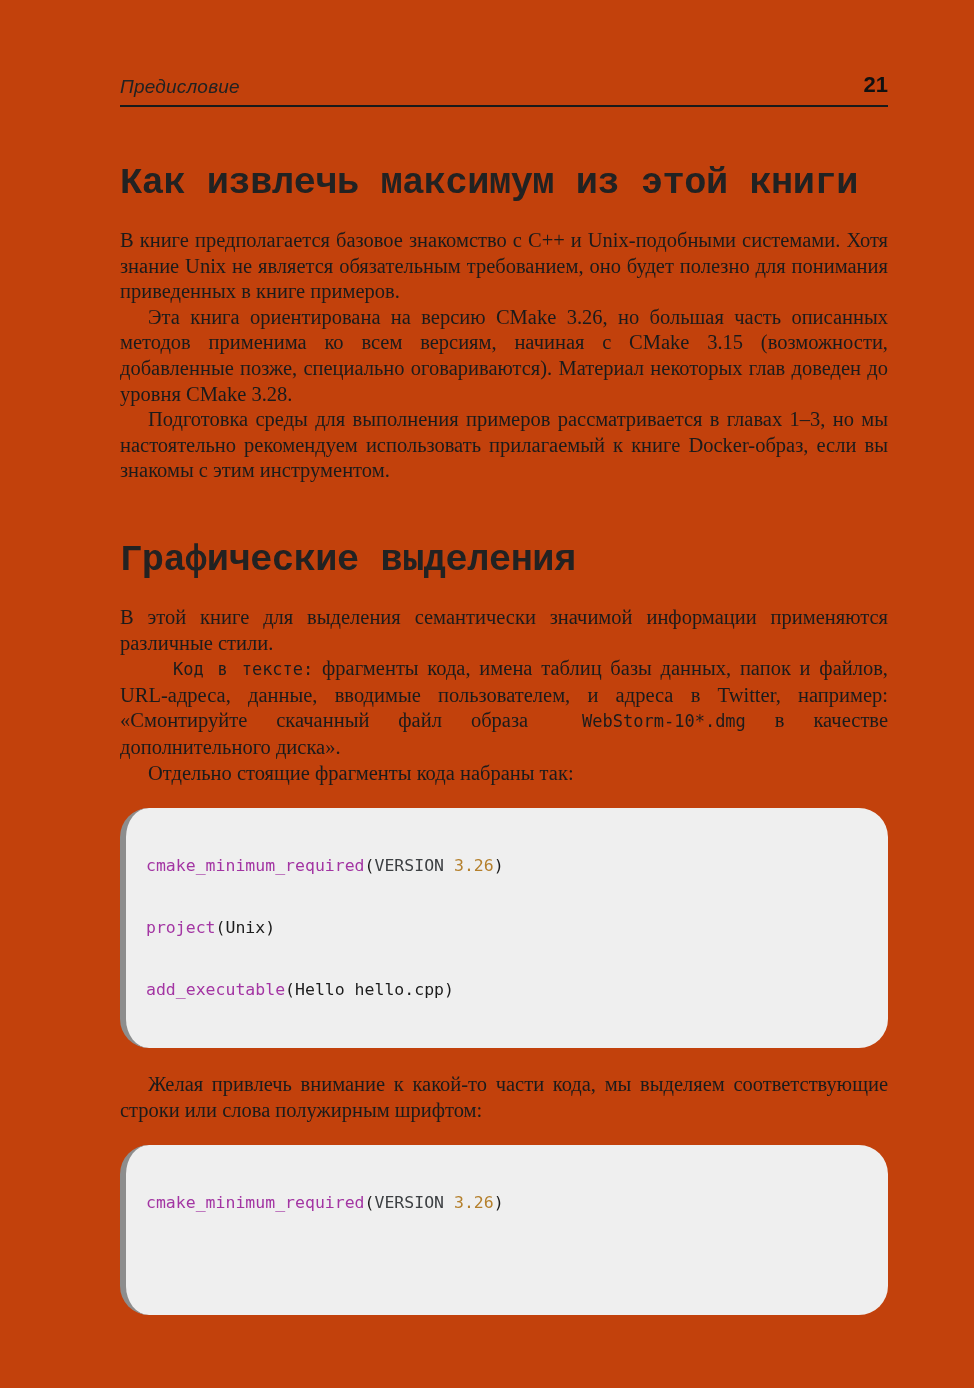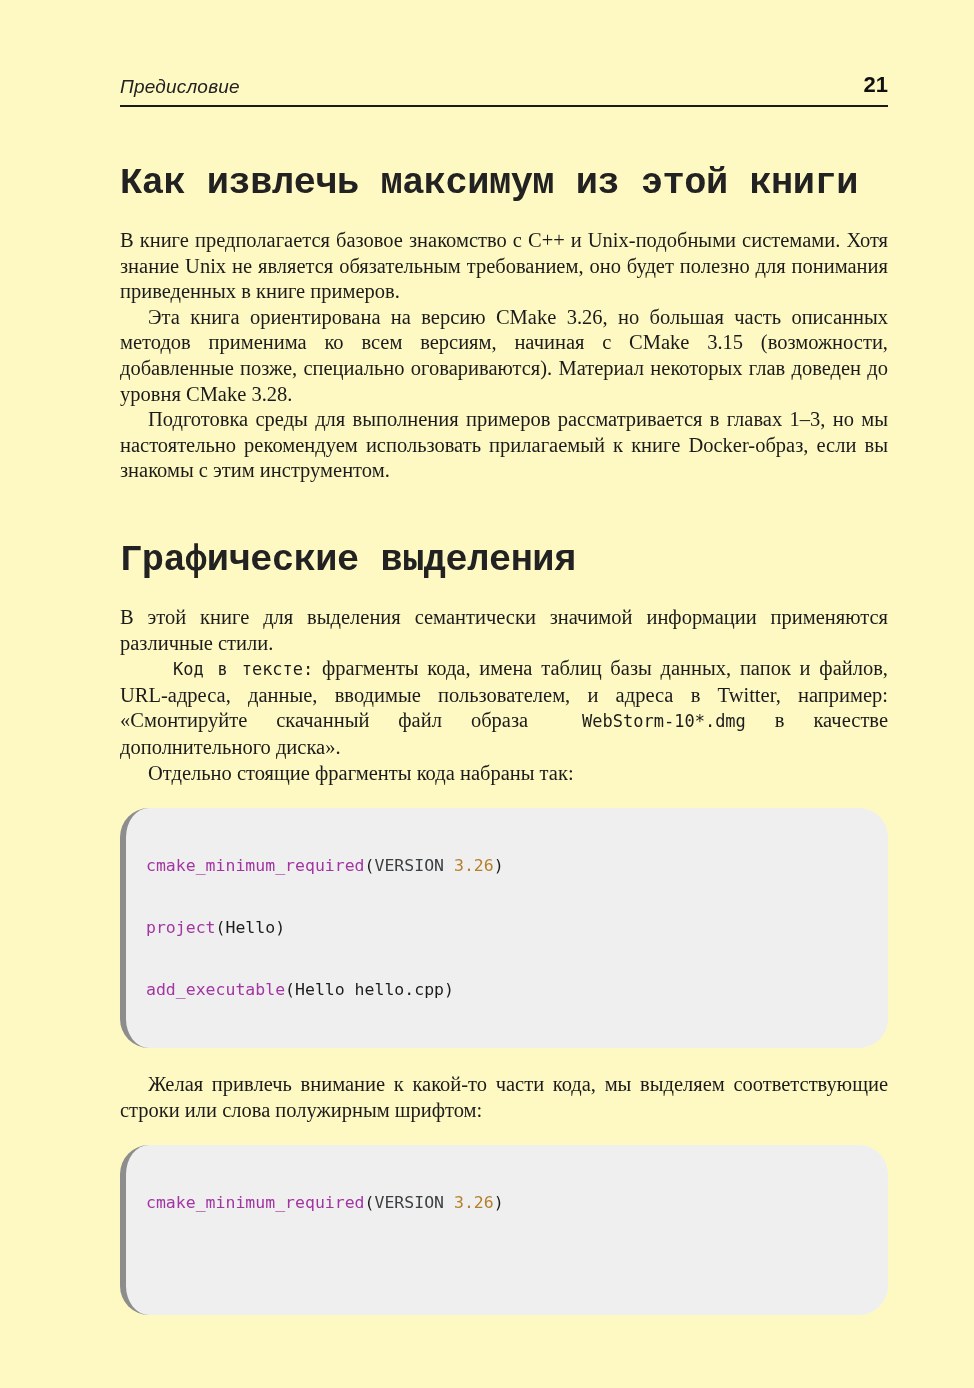--- a/index.html
+++ b/index.html
@@ -1,21 +1,21 @@
 <!DOCTYPE html>
 <html lang="ru"><head>
 <meta charset="utf-8">
 <style>
   html,body{margin:0;padding:0;background:#ffffff;}
   .page{
     position:relative;
     width:974px;height:1388px;
     box-sizing:border-box;
     padding:72px 86px 0 120px;
-    background:#fef9c3;
+    background:#c2410c;
     font-family:"Liberation Serif","DejaVu Serif",serif;
     color:#1b1b1b;
     overflow:hidden;
   }
   .runhead{
     display:flex;justify-content:space-between;align-items:flex-end;
     border-bottom:2.5px solid #1a1a1a;
     padding-bottom:7px;
   }
   .runhead .title{
@@ -92,21 +92,21 @@
     <h1 class="head">Графические выделения</h1>
 
     <p class="para">В этой книге для выделения семантически значимой информации применяются различные стили.</p>
 
     <p class="para ind"><span class="mono">Код в тексте:</span><span> фрагменты кода, имена таблиц базы данных, папок и файлов, URL-адреса, данные, вводимые пользователем, и адреса в Twitter, например: «Смонтируйте скачанный файл образа </span><span class="mono">WebStorm-10*.dmg</span><span> в качестве дополнительного диска».</span></p>
 
     <p class="para ind">Отдельно стоящие фрагменты кода набраны так:</p>
 
     <div class="codeblock">
       <div class="code-line"><span class="cfn">cmake_minimum_required</span><span class="cpl">(</span><span class="ckw">VERSION </span><span class="cnum">3.26</span><span class="cpl">)</span></div>
-      <div class="code-line"><span class="cfn">project</span><span class="cpl">(Hello)</span></div>
+      <div class="code-line"><span class="cfn">project</span><span class="cpl">(Unix)</span></div>
       <div class="code-line"><span class="cfn">add_executable</span><span class="cpl">(Hello hello.cpp)</span></div>
     </div>
 
     <p class="para ind spacer-p">Желая привлечь внимание к какой-то части кода, мы выделяем соответствующие строки или слова полужирным шрифтом:</p>
 
     <div class="codeblock">
       <div class="code-line"><span class="cfn">cmake_minimum_required</span><span class="cpl">(</span><span class="ckw">VERSION </span><span class="cnum">3.26</span><span class="cpl">)</span></div>
       
       
       

